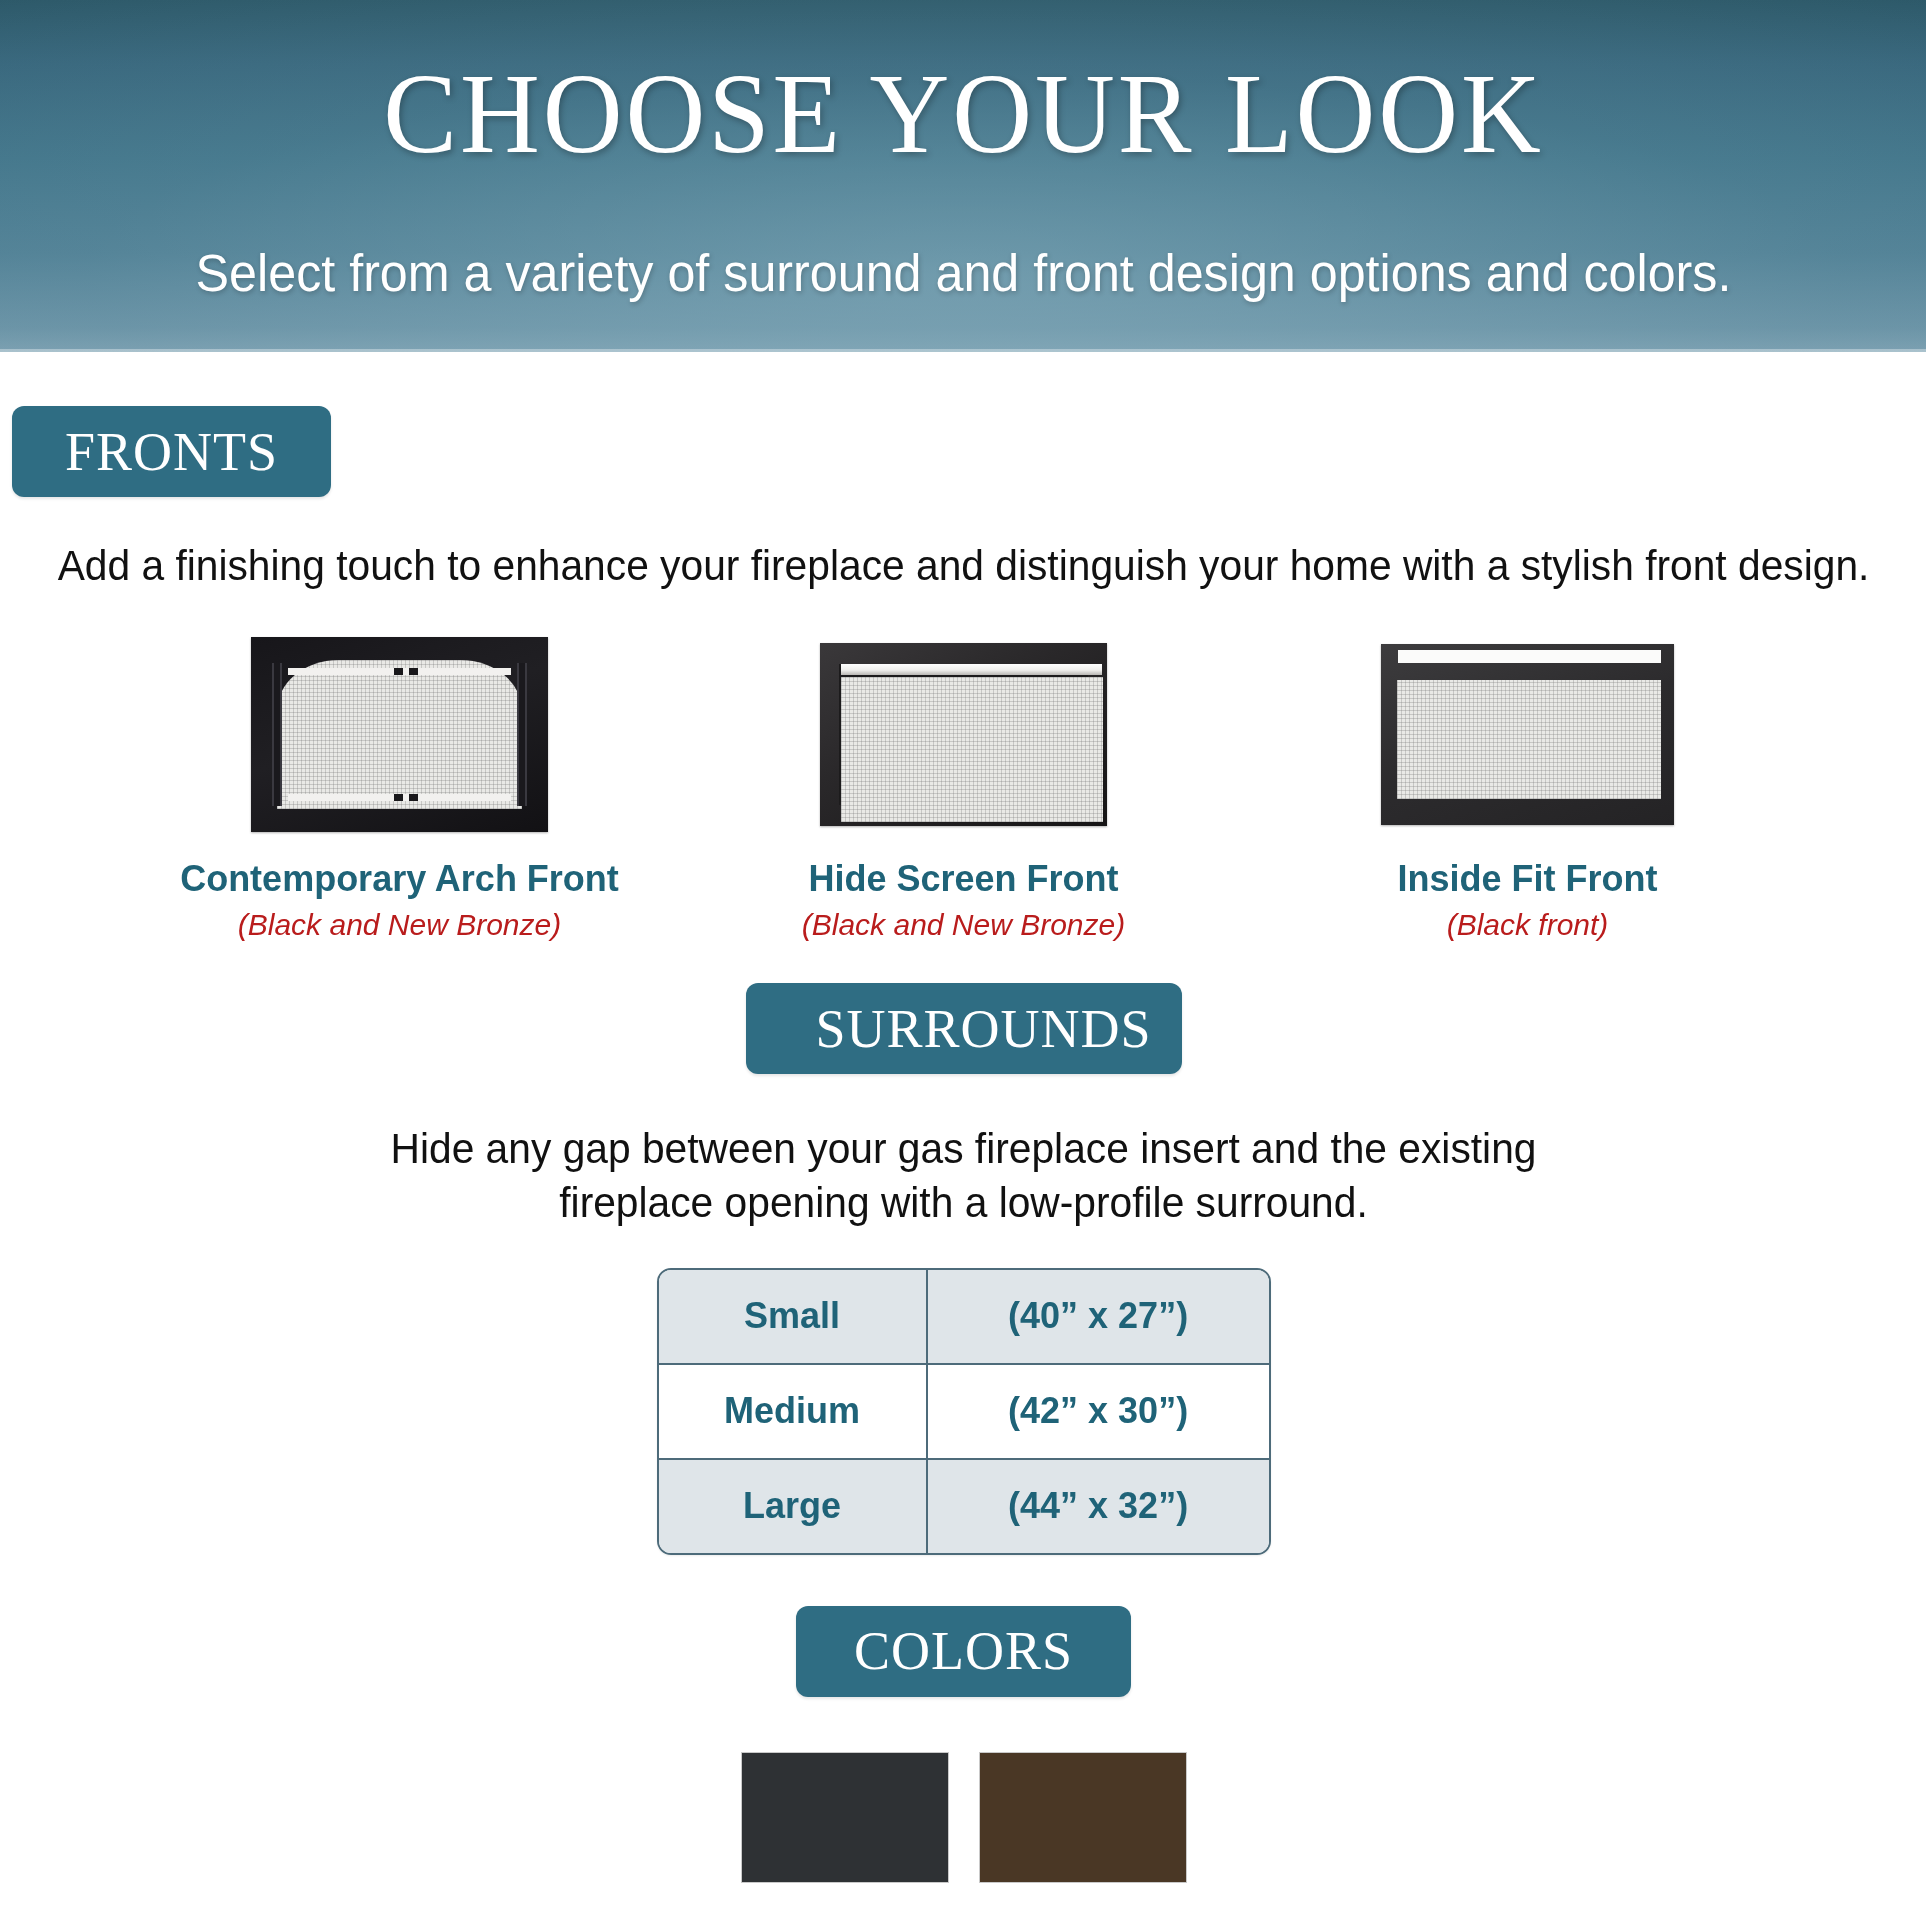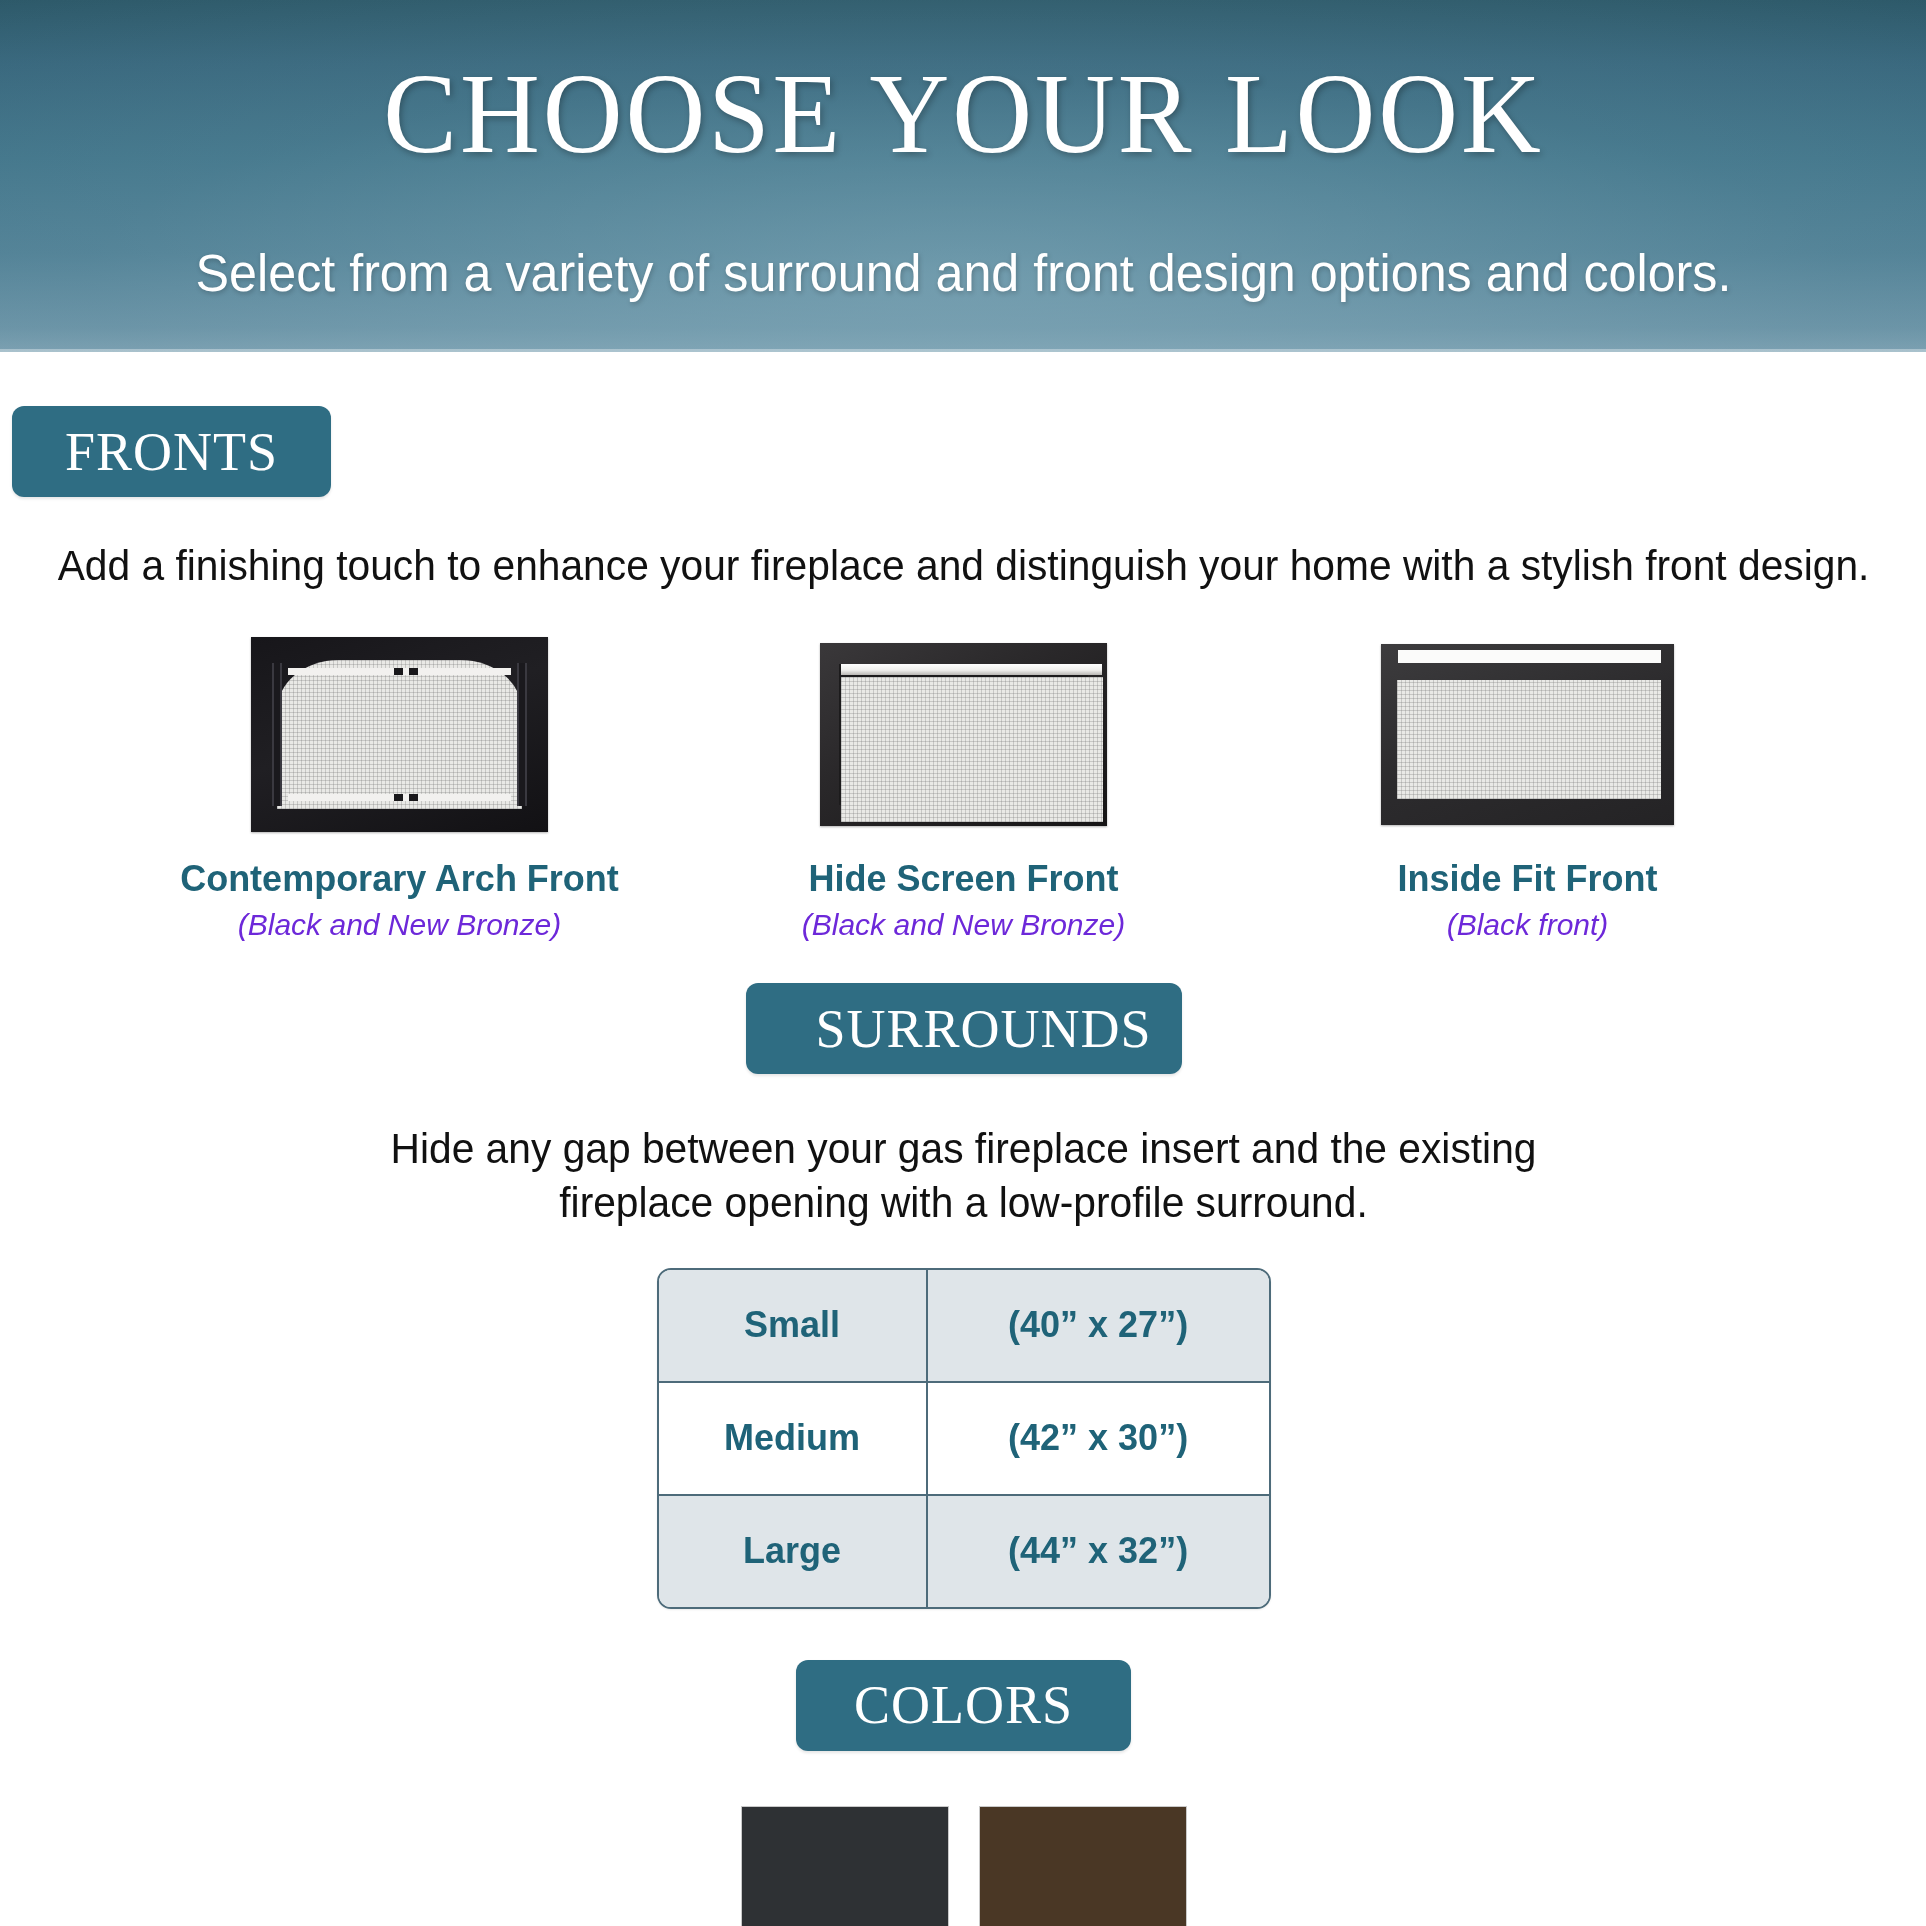--- a/index.html
+++ b/index.html
@@ -116,21 +116,21 @@
     font-size: 36px;
     font-weight: bold;
     color: #1f6378;
     text-align: center;
     line-height: 1.1;
   }
   .front-sub {
     margin-top: 10px;
     font-size: 30px;
     font-style: italic;
-    color: #6d28d9;
+    color: #b91c1c;
     text-align: center;
     line-height: 1.1;
   }
 
   
   .mesh {
     background-color: #e9e9e6;
     background-image:
       repeating-linear-gradient(0deg, rgba(120,120,120,0.30) 0px, rgba(120,120,120,0.30) 1px, rgba(255,255,255,0) 1px, rgba(255,255,255,0) 4px),
       repeating-linear-gradient(90deg, rgba(120,120,120,0.30) 0px, rgba(120,120,120,0.30) 1px, rgba(255,255,255,0) 1px, rgba(255,255,255,0) 4px);
@@ -229,21 +229,21 @@
     box-shadow: 0 1px 2px rgba(0,0,0,0.08);
   }
   .size-table td {
     height: 87px;
     font-size: 36px;
     font-weight: bold;
     color: #1f6378;
     text-align: center;
     border-right: 2px solid #4d6b7a;
     border-bottom: 2px solid #4d6b7a;
-    padding: 12px 10px;
+    padding: 3px 10px;
   }
   .size-table tr td:last-child { border-right: none; }
   .size-table tr:last-child td { border-bottom: none; }
   .size-table tr:nth-child(odd) td { background: #dfe5e9; }
   .size-table tr:nth-child(even) td { background: #ffffff; }
 
   
   .colors-row {
     margin-top: 55px;
     display: flex;

